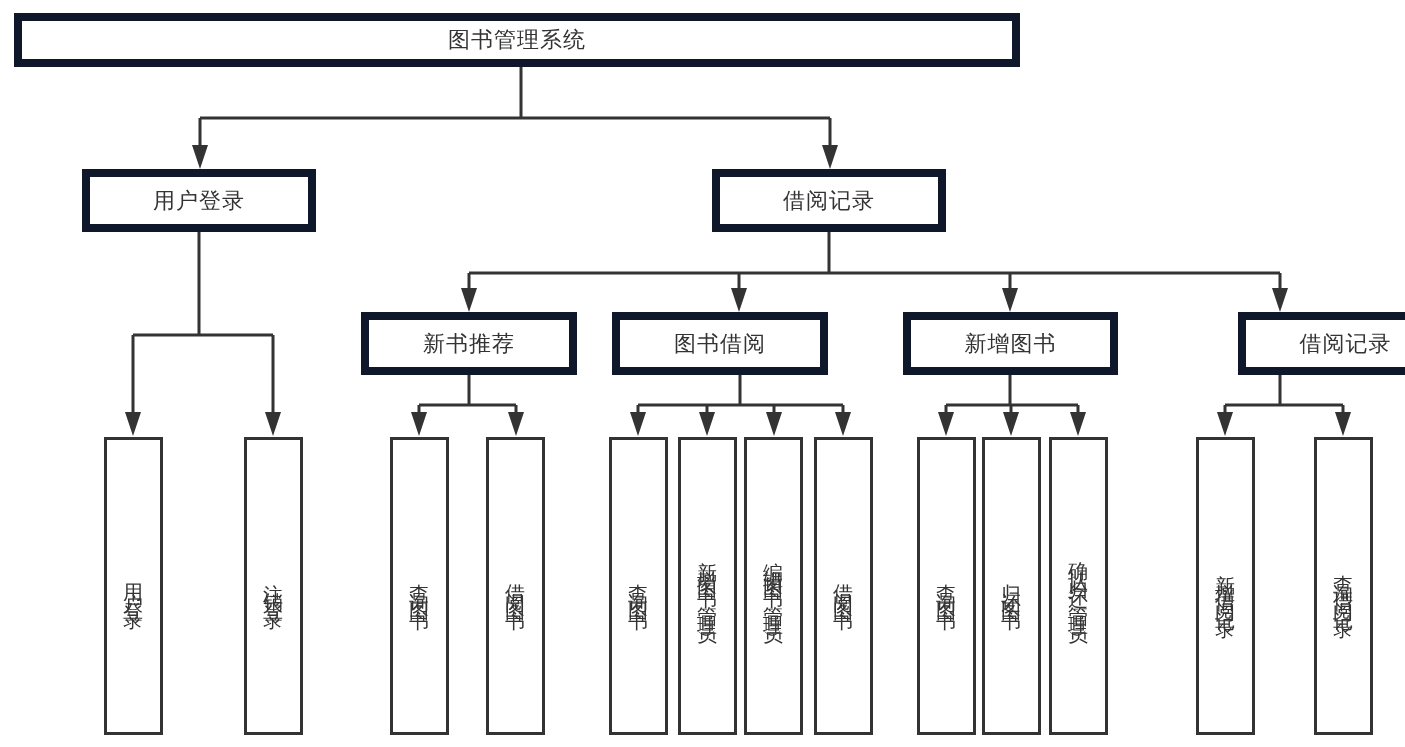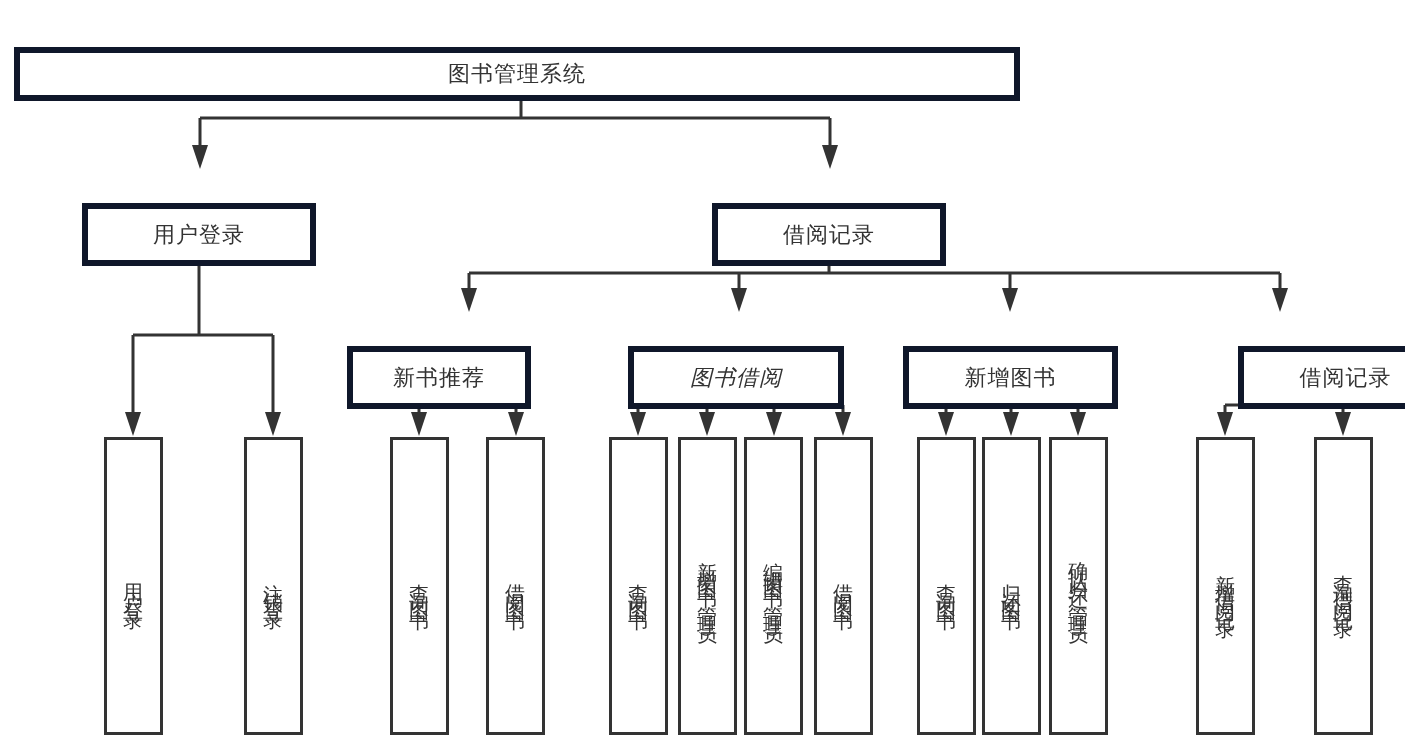--- a/index.html
+++ b/index.html
@@ -7,27 +7,26 @@
     position: relative;
     width: 1405px;
     height: 747px;
     background: #ffffff;
     font-family: "Liberation Sans", sans-serif;
     overflow: hidden;
   }
   .hbox {
     position: absolute;
     box-sizing: border-box;
-    border: 6px solid #0f172a;
+    border: 8px solid #0f172a;
     background: #ffffff;
     display: flex;
     align-items: center;
     justify-content: center;
     z-index: 2;
-    margin-top: 34px;
   }
   .hbox .lbl {
     font-size: 22px;
     color: #333333;
     letter-spacing: 1px;
     white-space: nowrap;
   }
   .vbox {
     position: absolute;
     top: 437px;
@@ -129,24 +128,24 @@
     <span class="lbl">图书管理系统</span>
   </div>
 
   <div class="hbox" style="left:82px; top:169px; width:234px; height:63px;">
     <span class="lbl">用户登录</span>
   </div>
   <div class="hbox" style="left:712px; top:169px; width:234px; height:63px;">
     <span class="lbl">借阅记录</span>
   </div>
 
-  <div class="hbox" style="left:347px; top:312px; width:184px; height:63px;">
+  <div class="hbox" style="left:361px; top:312px; width:216px; height:63px;">
     <span class="lbl">新书推荐</span>
   </div>
-  <div class="hbox" style="left:628px; top:312px; width:216px; height:63px;font-style:italic;">
+  <div class="hbox" style="left:612px; top:312px; width:216px; height:63px;">
     <span class="lbl">图书借阅</span>
   </div>
   <div class="hbox" style="left:903px; top:312px; width:215px; height:63px;">
     <span class="lbl">新增图书</span>
   </div>
   <div class="hbox" style="left:1238px; top:312px; width:215px; height:63px;">
     <span class="lbl">借阅记录</span>
   </div>
 
   <div class="vbox" style="left:104px;">

